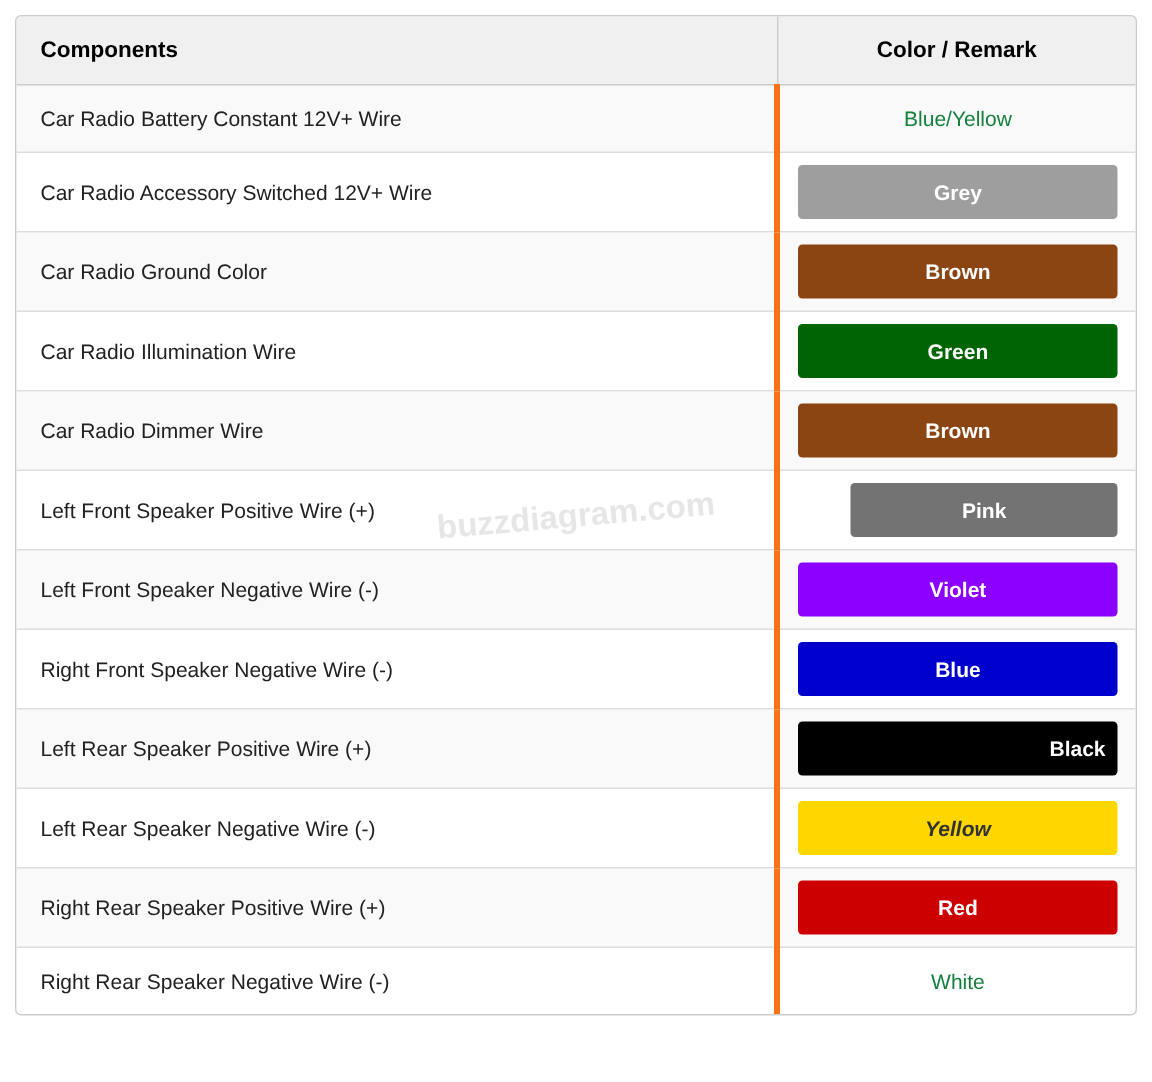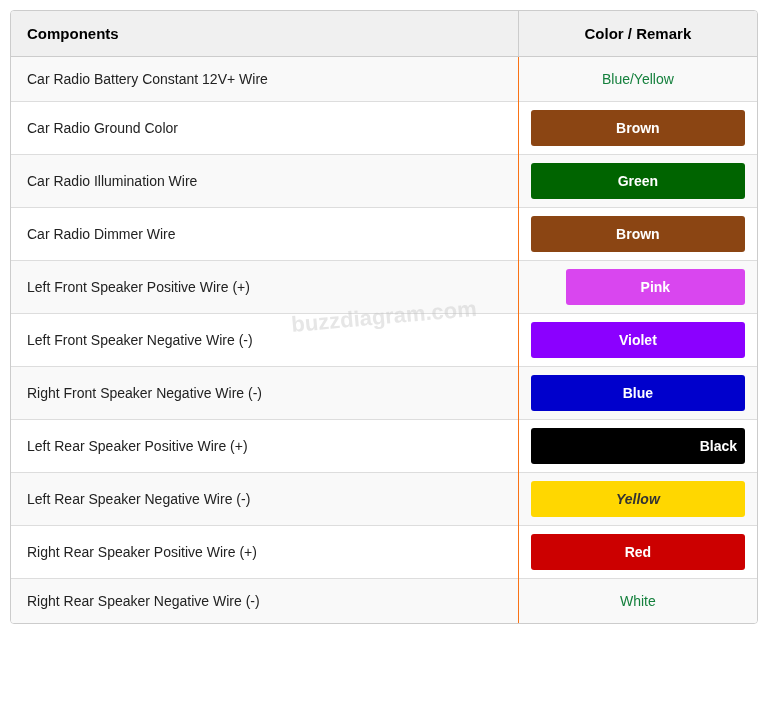--- a/index.html
+++ b/index.html
@@ -49,21 +49,21 @@
       background: #f9f9f9;
     }
     tbody tr:nth-child(even) {
       background: #fff;
     }
     tbody tr td {
       padding: 14px 16px;
       vertical-align: middle;
     }
     tbody tr td:first-child {
-      border-right: 1px solid #f97316;
+      border-right: 4px solid #f97316;
       font-size: 14px;
       color: #222;
     }
     tbody tr td:last-child {
       text-align: center;
       padding: 8px 12px;
     }
     .color-cell {
       display: flex;
       align-items: center;
@@ -115,20 +115,28 @@
           <th>Components</th>
           <th>Color / Remark</th>
         </tr>
       </thead>
       <tbody id="table-body">
       <tr>
             <td>Car Radio Battery Constant 12V+ Wire</td>
             <td><span class="color-plain">Blue/Yellow</span></td>
           </tr>
           <tr>
+            <td>Car Radio Accessory Switched 12V+ Wire</td>
+            <td>
+              <div class="color-cell">
+                <div class="color-badge" style="background-color: rgb(158, 158, 158);">Grey</div>
+              </div>
+            </td>
+          </tr>
+          <tr>
             <td>Car Radio Ground Color</td>
             <td>
               <div class="color-cell">
                 <div class="color-badge" style="background-color: rgb(139, 69, 19);">Brown</div>
               </div>
             </td>
           </tr>
           <tr>
             <td>Car Radio Illumination Wire</td>
             <td>
@@ -142,21 +150,21 @@
             <td>
               <div class="color-cell">
                 <div class="color-badge" style="background-color: rgb(139, 69, 19);">Brown</div>
               </div>
             </td>
           </tr>
           <tr>
             <td>Left Front Speaker Positive Wire (+)</td>
             <td>
               <div class="color-cell">
-                <div class="color-badge" style="background-color: #d946ef; margin-left: 35px;">Pink</div>
+                <div class="color-badge" style="background-color: #737373; margin-left: 35px;">Pink</div>
               </div>
             </td>
           </tr>
           <tr>
             <td>Left Front Speaker Negative Wire (-)</td>
             <td>
               <div class="color-cell">
                 <div class="color-badge" style="background-color: rgb(139, 0, 255);">Violet</div>
               </div>
             </td>

